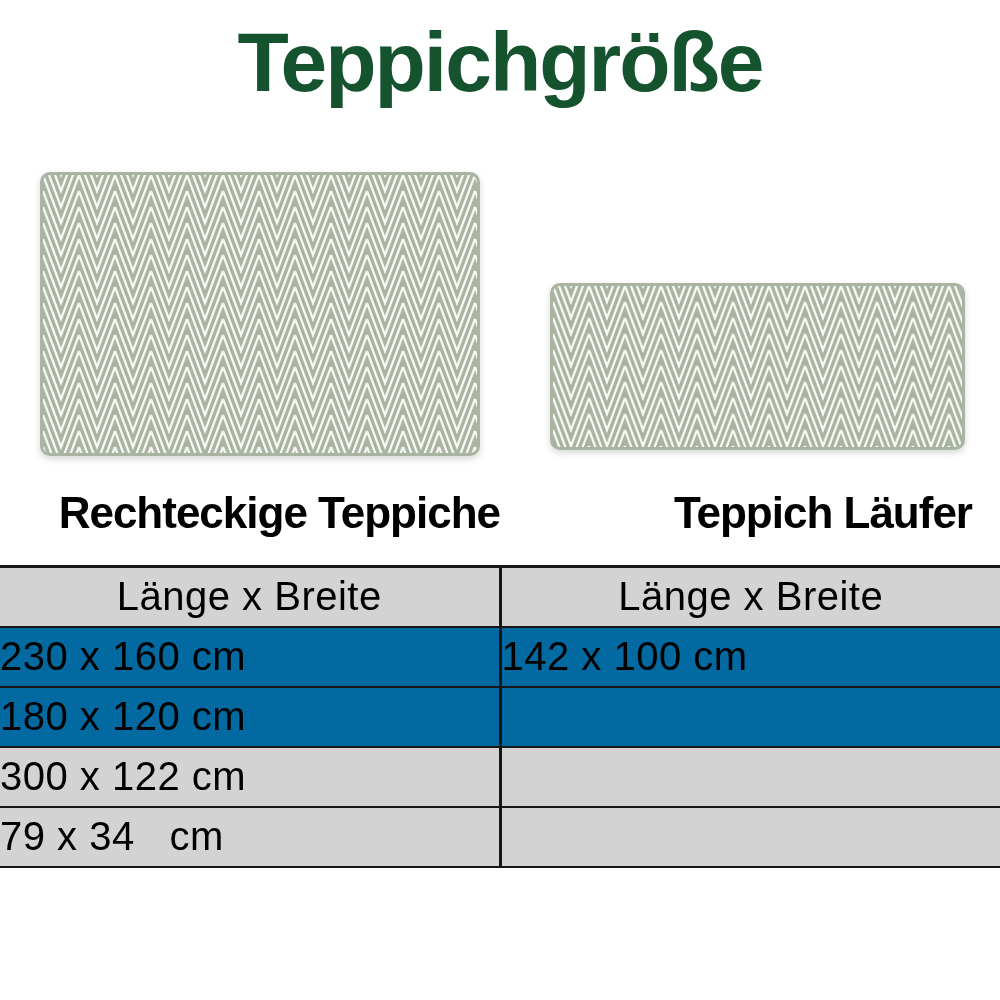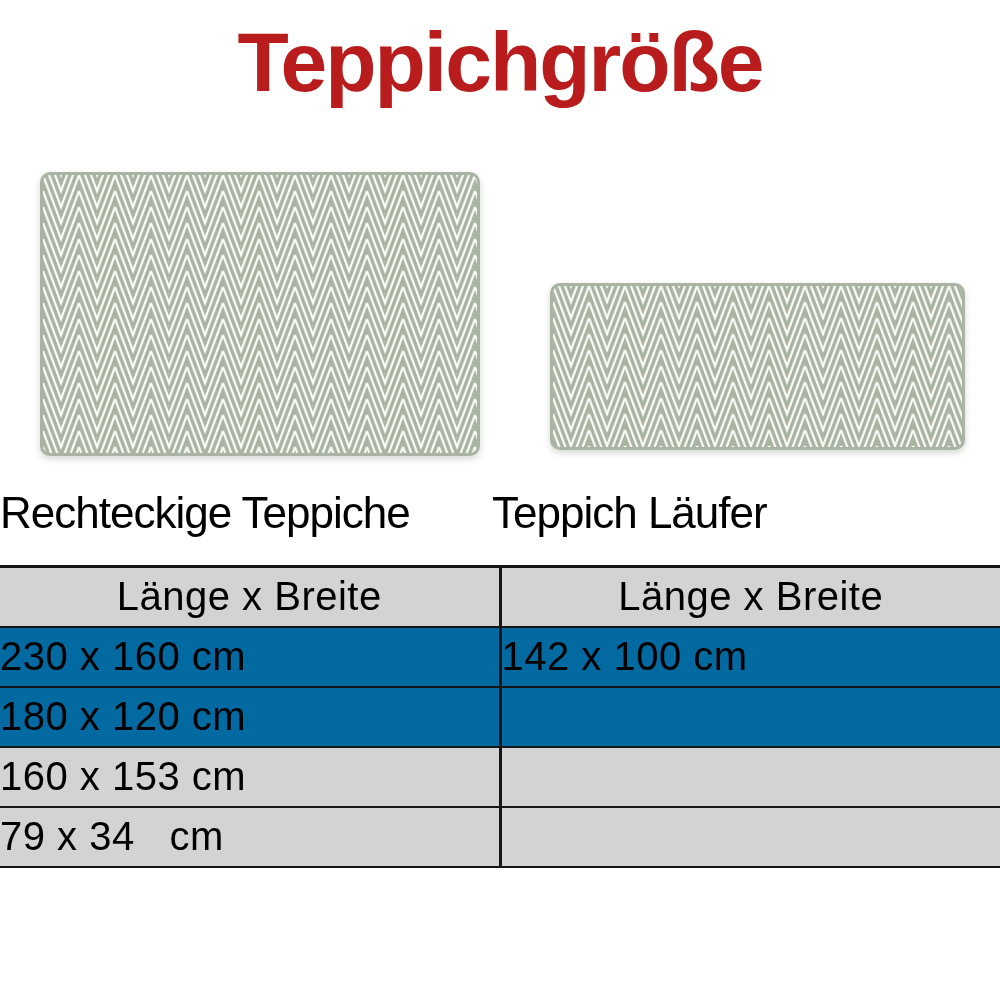--- a/index.html
+++ b/index.html
@@ -18,39 +18,39 @@
   .title {
     position: absolute;
     top: 14px;
     left: 0;
     width: 1000px;
     text-align: center;
     font-size: 84px;
     font-weight: bold;
     letter-spacing: -2px;
     line-height: 1.15;
-    color: #b91c1c;
+    color: #14532d;
   }
   .rug {
     position: absolute;
     border: 3px solid #a9b4a2;
     border-radius: 10px;
     overflow: hidden;
     box-shadow: 0 3px 7px rgba(70, 80, 65, 0.22);
     background: #a9b4a2;
   }
   .rug svg { display: block; }
   .rug-rect   { left: 40px;  top: 172px; width: 440px; height: 284px; }
   .rug-runner { left: 550px; top: 283px; width: 415px; height: 167px; }
   .rug-label {
     position: absolute;
     top: 487px;
-    text-align: left;
+    text-align: right;
     font-size: 44px;
-    font-weight: 400;
+    font-weight: 700;
     letter-spacing: -1px;
     line-height: 52px;
     color: #000;
     white-space: nowrap;
   }
   .label-left  { left: 0;     width: 500px; }
   .label-right { left: 492px; width: 480px; }
   .size-table {
     position: absolute;
     left: 0;
@@ -137,21 +137,21 @@
     <tbody>
       <tr class="row-white">
         <td>230 x 160 cm</td>
         <td>142 x 100 cm</td>
       </tr>
       <tr class="row-white">
         <td>180 x 120 cm</td>
         <td></td>
       </tr>
       <tr class="row-gray">
-        <td>160 x 153 cm</td>
+        <td>300 x 122 cm</td>
         <td></td>
       </tr>
       <tr class="row-gray">
         <td>79 x 34   cm</td>
         <td></td>
       </tr>
     </tbody>
   </table>
 
 </div>

